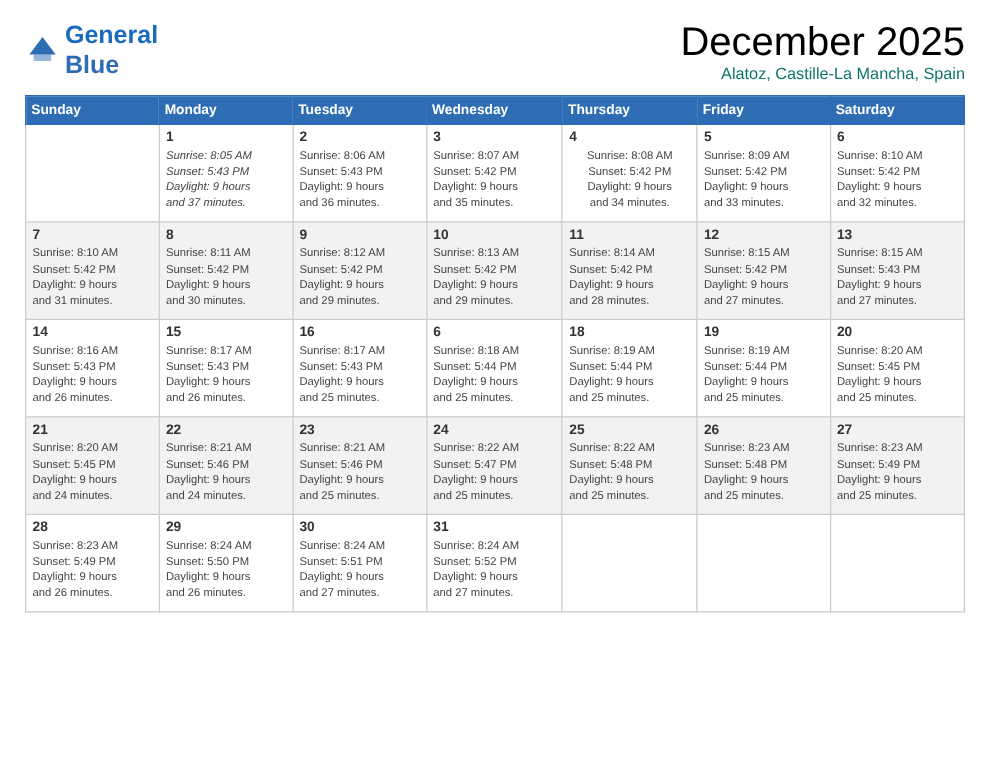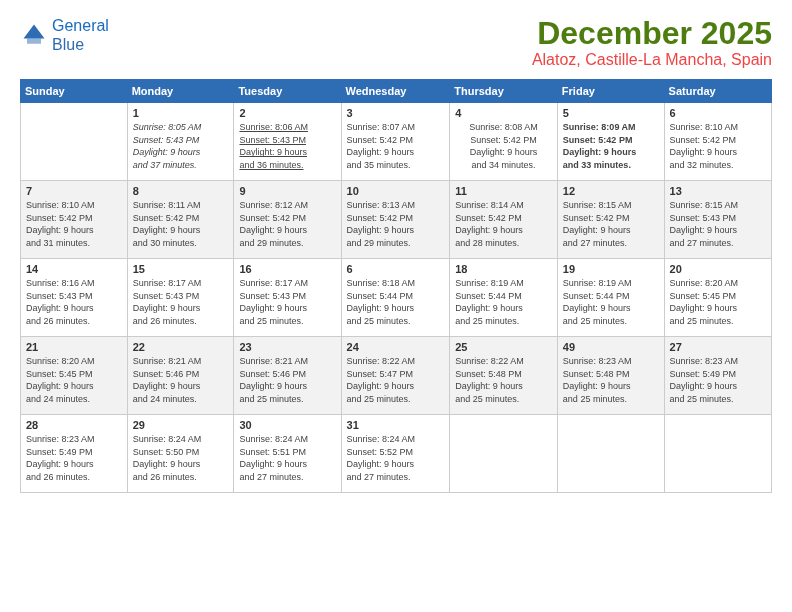--- a/index.html
+++ b/index.html
@@ -21,44 +21,44 @@
       justify-content: space-between;
       align-items: flex-start;
       margin-bottom: 10px;
     }
     .logo {
       display: flex;
       align-items: center;
       gap: 4px;
     }
     .logo-text {
-      font-size: 16px;
-      font-weight: normal;
+      font-size: 20px;
+      font-weight: bold;
       color: #333;
       line-height: 1.2;
     }
     .logo-text span {
       color: #1a6bbf;
     }
     .logo-icon {
       width: 28px;
       height: 28px;
     }
     .title-area {
       text-align: right;
     }
     .month-title {
       font-size: 32px;
-      font-weight: bold;
-      color: #4d7c0f;
+      font-weight: normal;
+      color: #000000;
       line-height: 1.1;
     }
     .location-title {
-      font-size: 16px;
-      color: #ef4444;
+      font-size: 13px;
+      color: #0f766e;
     }
     .calendar-table {
       width: 100%;
       border-collapse: collapse;
       font-size: 10px;
     }
     .calendar-table th {
       background-color: #2e6db4;
       color: #fff;
       font-size: 11px;
@@ -131,42 +131,42 @@
           <td class="empty-cell"></td>
           <td>
             <div class="day-number">1</div>
             <div class="day-info" style="white-space: pre-line; font-style: italic;">Sunrise: 8:05 AM
 Sunset: 5:43 PM
 Daylight: 9 hours
 and 37 minutes.</div>
           </td>
           <td>
             <div class="day-number">2</div>
-            <div class="day-info" style="white-space: pre-line; text-decoration: underline;">Sunrise: 8:06 AM
+            <div class="day-info" style="white-space: pre-line;">Sunrise: 8:06 AM
 Sunset: 5:43 PM
 Daylight: 9 hours
 and 36 minutes.</div>
           </td>
           <td>
             <div class="day-number">3</div>
             <div class="day-info" style="white-space: pre-line;">Sunrise: 8:07 AM
 Sunset: 5:42 PM
 Daylight: 9 hours
 and 35 minutes.</div>
           </td>
           <td>
             <div class="day-number">4</div>
             <div class="day-info" style="white-space: pre-line; text-align: center;">Sunrise: 8:08 AM
 Sunset: 5:42 PM
 Daylight: 9 hours
 and 34 minutes.</div>
           </td>
           <td>
             <div class="day-number">5</div>
-            <div class="day-info" style="white-space: pre-line; font-weight: bold;">Sunrise: 8:09 AM
+            <div class="day-info" style="white-space: pre-line;">Sunrise: 8:09 AM
 Sunset: 5:42 PM
 Daylight: 9 hours
 and 33 minutes.</div>
           </td>
           <td>
             <div class="day-number">6</div>
             <div class="day-info" style="white-space: pre-line;">Sunrise: 8:10 AM
 Sunset: 5:42 PM
 Daylight: 9 hours
 and 32 minutes.</div>
@@ -304,21 +304,21 @@
 and 25 minutes.</div>
           </td>
           <td>
             <div class="day-number">25</div>
             <div class="day-info" style="white-space: pre-line;">Sunrise: 8:22 AM
 Sunset: 5:48 PM
 Daylight: 9 hours
 and 25 minutes.</div>
           </td>
           <td>
-            <div class="day-number">49</div>
+            <div class="day-number">26</div>
             <div class="day-info" style="white-space: pre-line;">Sunrise: 8:23 AM
 Sunset: 5:48 PM
 Daylight: 9 hours
 and 25 minutes.</div>
           </td>
           <td>
             <div class="day-number">27</div>
             <div class="day-info" style="white-space: pre-line;">Sunrise: 8:23 AM
 Sunset: 5:49 PM
 Daylight: 9 hours

